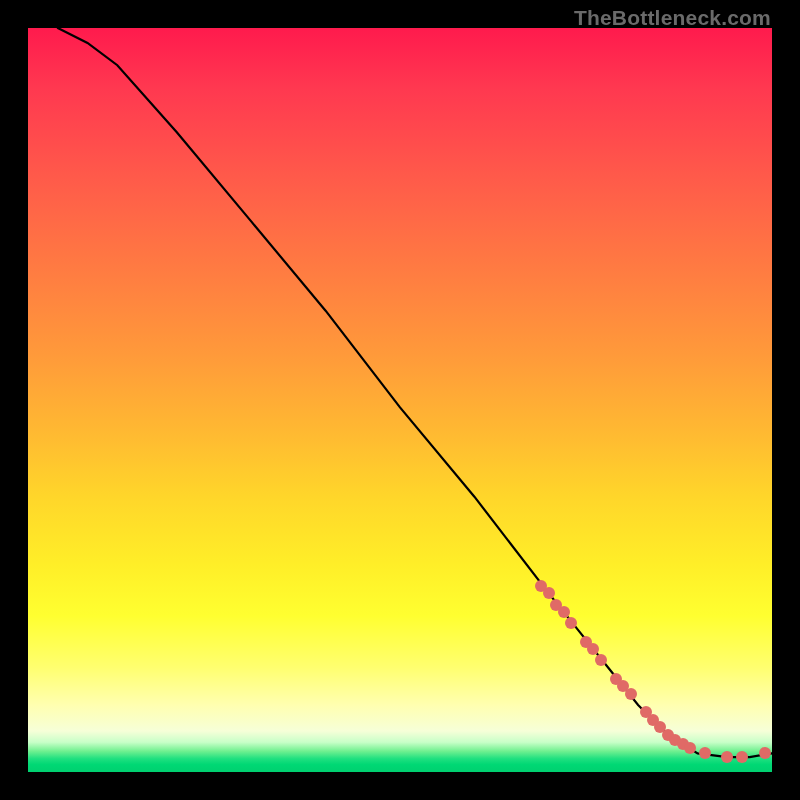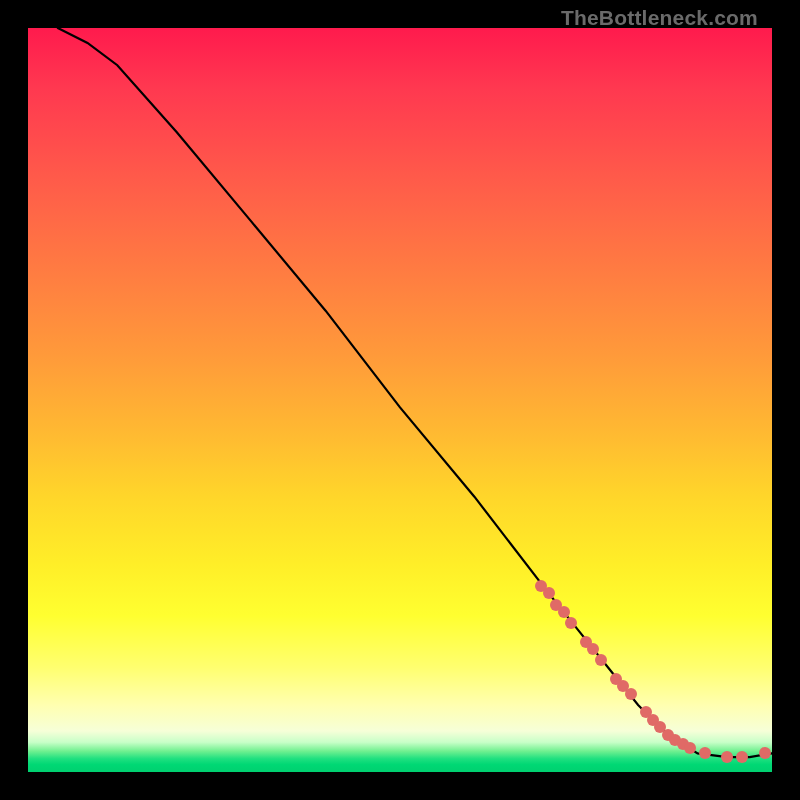--- a/index.html
+++ b/index.html
@@ -42,21 +42,21 @@
       #c8ffc8 96%,
       #70f090 97.2%,
       #20e080 98.2%,
       #00d874 99%,
       #00d070 100%
     );
   }
   .watermark {
     position: absolute;
     top: 6px;
-    right: 42px;
+    right: 29px;
     font-family: Arial, Helvetica, sans-serif;
     font-size: 21px;
     font-weight: 600;
     color: #6a6a6a;
     letter-spacing: 0.2px;
   }
   svg.curve {
     position: absolute;
     left: 28px;
     top: 28px;

